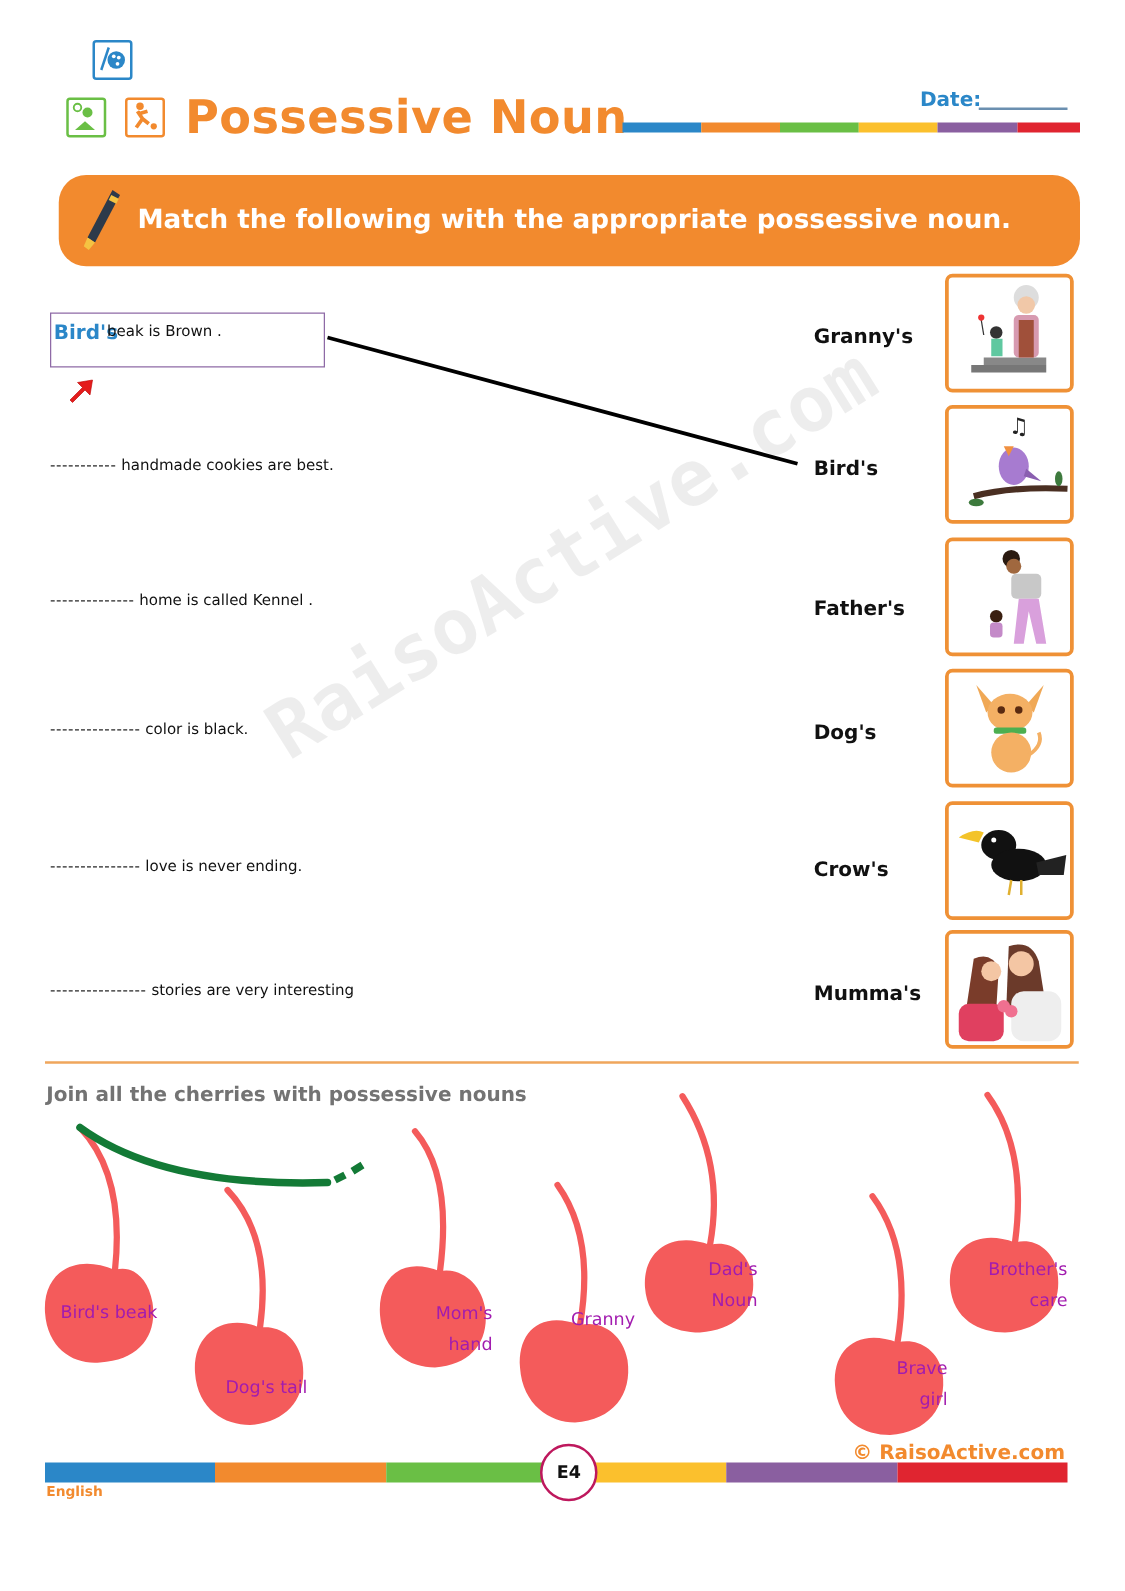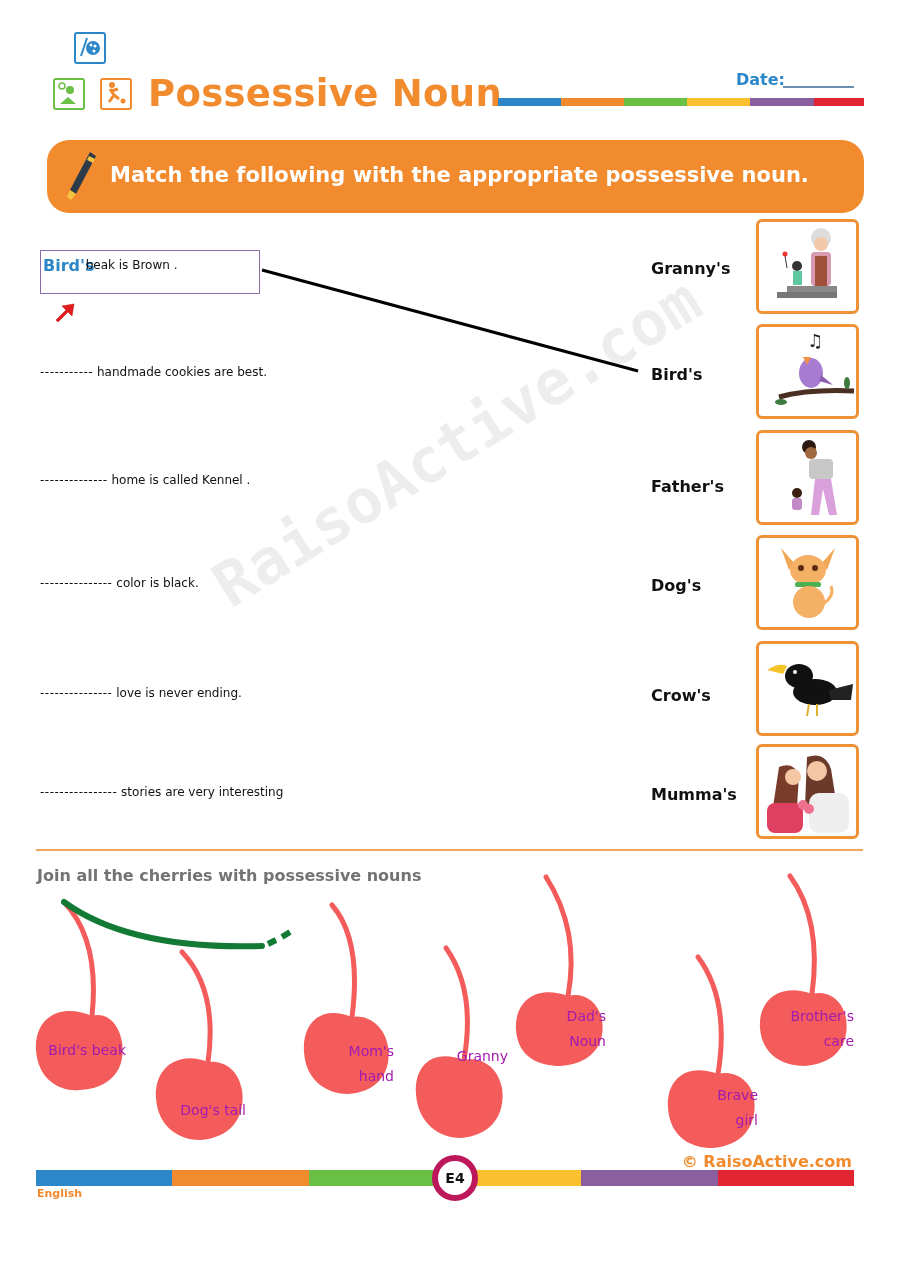--- a/index.html
+++ b/index.html
@@ -18,21 +18,21 @@
   .answer-box{position:absolute;left:40px;top:250px;width:220px;height:44px;border:1.5px solid #8e6aa6;box-sizing:border-box;}
   .answer{position:absolute;left:43px;top:256px;font-size:16px;font-weight:bold;color:#2b87c8;}
   .opt-label{position:absolute;left:651px;font-size:16px;font-weight:bold;}
   .pic{position:absolute;left:756px;width:103px;height:95px;border:3px solid #ef9136;border-radius:6px;box-sizing:border-box;background:#fff;overflow:hidden;}
   .divider{position:absolute;left:36px;top:849px;width:827px;border-top:2px solid #f0a65c;}
   .sec2{position:absolute;left:37px;top:854px;font-size:16px;font-weight:bold;color:#737373;white-space:nowrap;margin-top:12px;}
   .cherry-label{position:absolute;font-size:14px;font-weight:normal;color:#a21caf;text-align:right;line-height:25px;white-space:nowrap;}
   .watermark{position:absolute;left:200px;top:560px;font-family:"DejaVu Sans Mono","Liberation Mono",monospace;font-size:62px;font-weight:bold;color:rgba(0,0,0,0.07);transform:rotate(-32deg);transform-origin:left top;white-space:nowrap;}
   .footer-l{position:absolute;left:37px;top:1187px;font-size:11px;font-weight:bold;color:#f28a2e;}
   .footer-r{position:absolute;right:48px;top:1152px;font-size:16px;font-weight:bold;color:#f28a2e;}
-  .page-circle{position:absolute;left:432px;top:1155px;width:46px;height:46px;border:6px solid #be185d;border-radius:50%;background:#fff;box-sizing:border-box;display:flex;align-items:center;justify-content:center;font-size:14px;font-weight:bold;}
+  .page-circle{position:absolute;left:432px;top:1155px;width:46px;height:46px;border:2px solid #be185d;border-radius:50%;background:#fff;box-sizing:border-box;display:flex;align-items:center;justify-content:center;font-size:14px;font-weight:bold;}
 </style>
 </head>
 <body>
 
 <div class="logo-box" style="left:74px;top:32px;border-color:#2b87c8;">
   <svg width="27" height="27" viewBox="0 0 27 27">
       <line x1="5" y1="22" x2="11" y2="4" stroke="#2b87c8" stroke-width="2"></line>
       <circle cx="17" cy="14" r="7" fill="#2b87c8"></circle>
       <circle cx="15" cy="11" r="1.5" fill="#fff"></circle>
       <circle cx="19" cy="12" r="1.5" fill="#fff"></circle>

